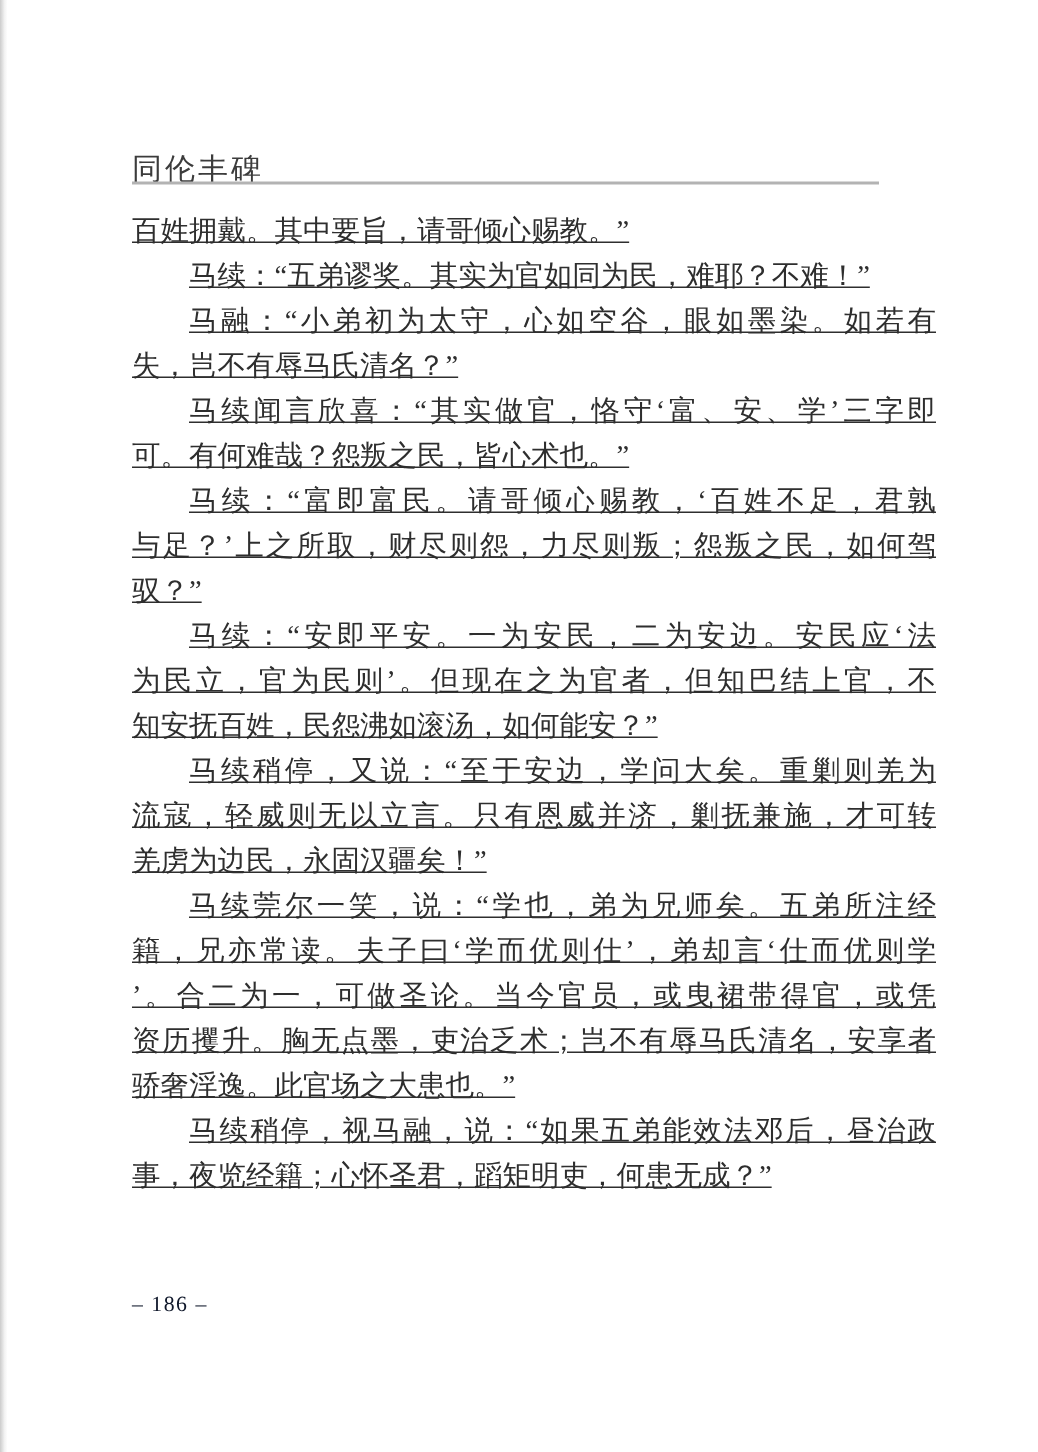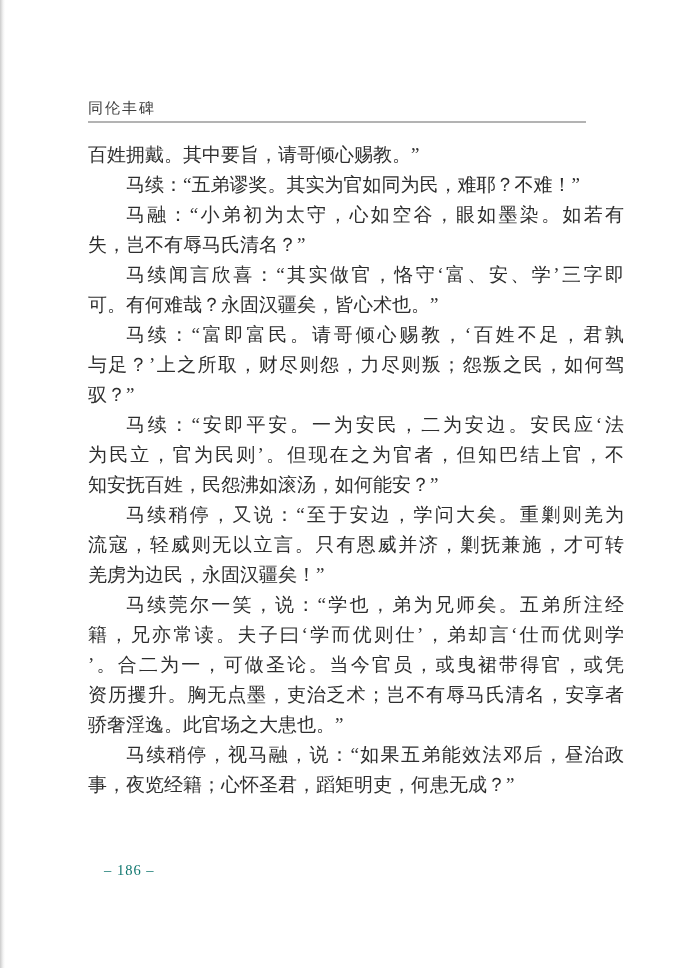--- a/index.html
+++ b/index.html
@@ -21,21 +21,21 @@
     left: 0;
     top: 0;
     width: 5px;
     height: 968px;
     background: linear-gradient(to right, #cccccc, #f2f2f2 60%, #ffffff);
   }
   .running-head {
     position: absolute;
     left: 88px;
     top: 99px;
-    font-size: 15px;
+    font-size: 20px;
     letter-spacing: 2px;
     color: #3c3c3c;
     text-align: right;
   }
   .head-rule {
     position: absolute;
     left: 88px;
     top: 121px;
     width: 498px;
     height: 2px;
@@ -46,56 +46,56 @@
     left: 88px;
     top: 140px;
     width: 536px;
   }
   .text-line {
     height: 30px;
     line-height: 30px;
     font-size: 19px;
     color: #2e2e2e;
     overflow: hidden;
+    text-decoration: underline;
   }
   .text-line.indent {
     text-indent: 2em;
   }
   .text-line.fill {
     text-align: justify;
     text-align-last: justify;
     text-justify: inter-character;
   }
   .page-number {
     position: absolute;
     left: 88px;
     top: 862px;
     font-size: 14.5px;
     letter-spacing: 1px;
-    color: #0f766e;
-    margin-left: 16px;
+    color: #0f172a;
   }
 </style>
 </head>
 <body>
 
 <div class="page">
   <div class="scan-edge-left"></div>
 
   <div class="running-head">同伦丰碑</div>
 
   <div class="head-rule"></div>
 
   <div class="body-text">
       <div class="text-line">百姓拥戴。其中要旨，请哥倾心赐教。”</div>
       <div class="text-line indent">马续：“五弟谬奖。其实为官如同为民，难耶？不难！”</div>
       <div class="text-line fill indent">马融：“小弟初为太守，心如空谷，眼如墨染。如若有</div>
       <div class="text-line">失，岂不有辱马氏清名？”</div>
       <div class="text-line fill indent">马续闻言欣喜：“其实做官，恪守‘富、安、学’三字即</div>
-      <div class="text-line">可。有何难哉？永固汉疆矣，皆心术也。”</div>
+      <div class="text-line">可。有何难哉？怨叛之民，皆心术也。”</div>
       <div class="text-line fill indent">马续：“富即富民。请哥倾心赐教，‘百姓不足，君孰</div>
       <div class="text-line fill">与足？’上之所取，财尽则怨，力尽则叛；怨叛之民，如何驾</div>
       <div class="text-line">驭？”</div>
       <div class="text-line fill indent">马续：“安即平安。一为安民，二为安边。安民应‘法</div>
       <div class="text-line fill">为民立，官为民则’。但现在之为官者，但知巴结上官，不</div>
       <div class="text-line">知安抚百姓，民怨沸如滚汤，如何能安？”</div>
       <div class="text-line fill indent">马续稍停，又说：“至于安边，学问大矣。重剿则羌为</div>
       <div class="text-line fill">流寇，轻威则无以立言。只有恩威并济，剿抚兼施，才可转</div>
       <div class="text-line">羌虏为边民，永固汉疆矣！”</div>
       <div class="text-line fill indent">马续莞尔一笑，说：“学也，弟为兄师矣。五弟所注经</div>

